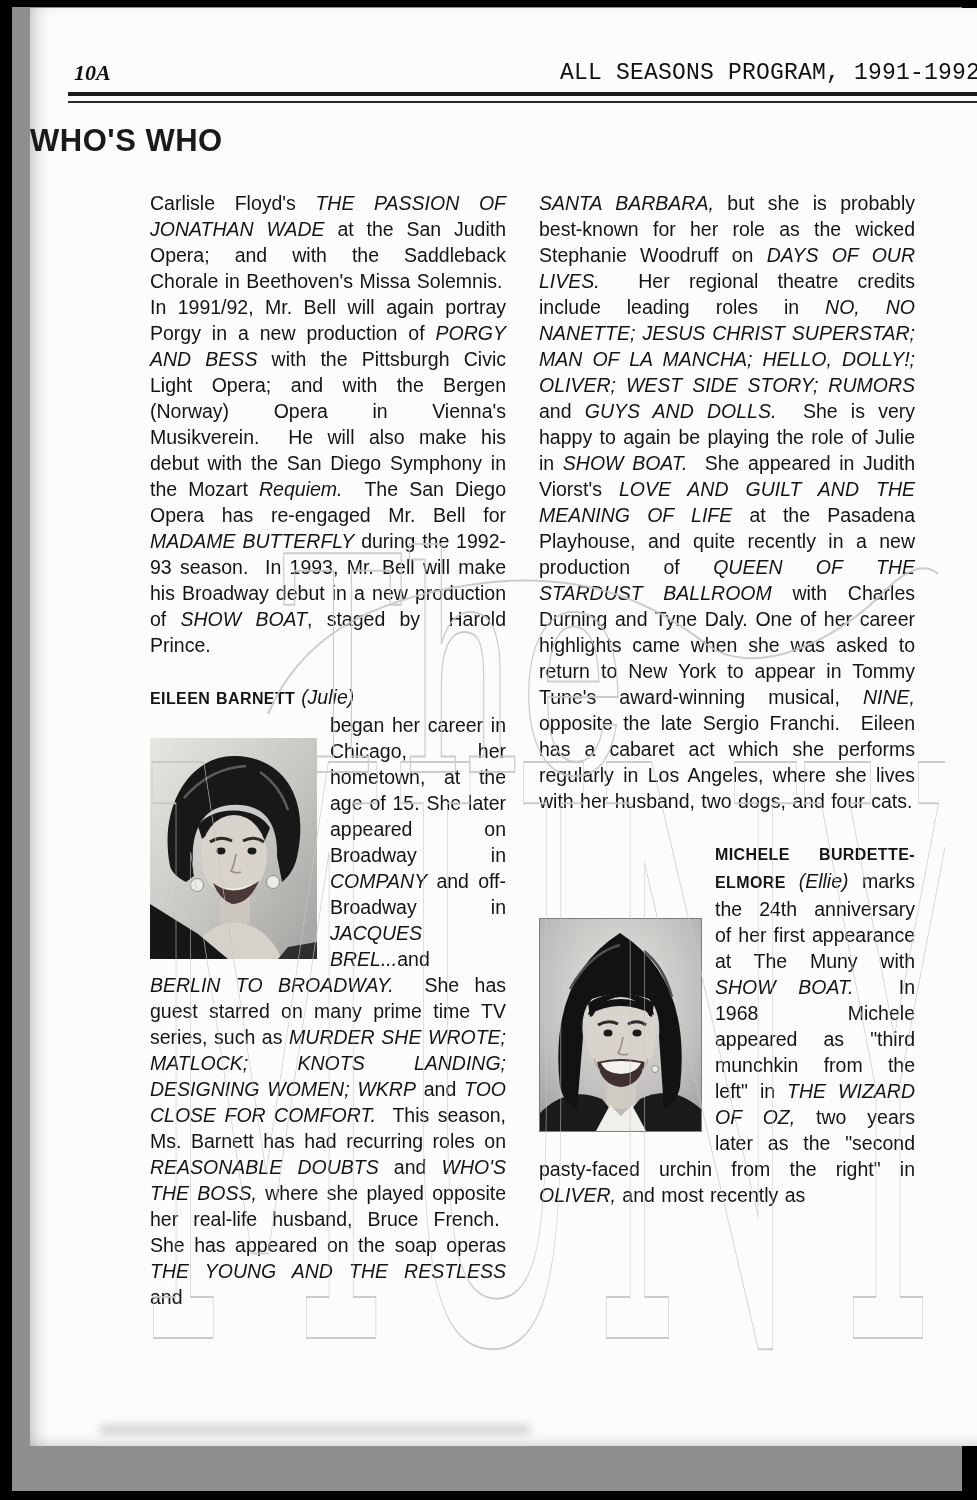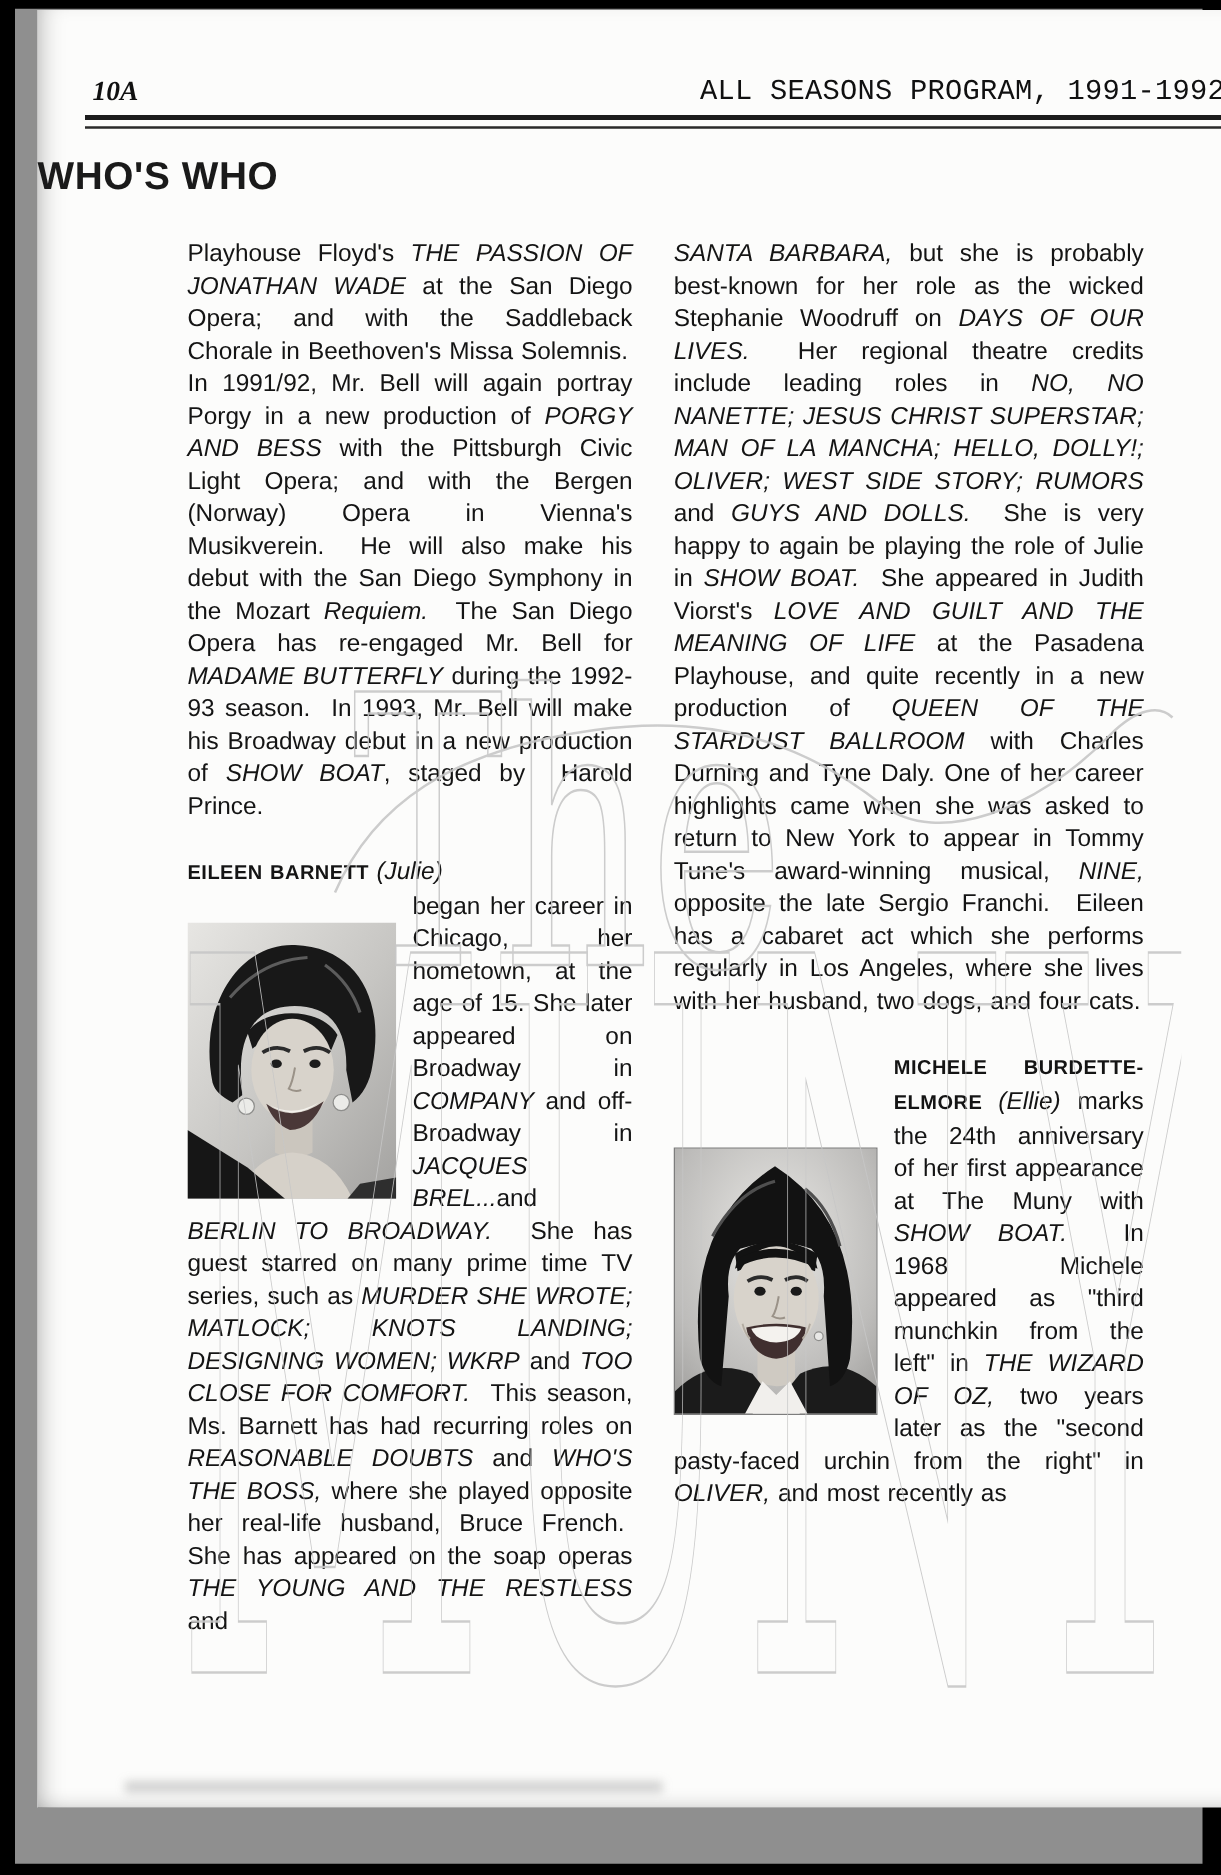--- a/index.html
+++ b/index.html
@@ -61,21 +61,21 @@
   <div class="page">
 
     <div class="hdr-left">10A</div>
     <div class="hdr-right">ALL SEASONS PROGRAM, 1991-1992</div>
     <div class="rule-thick"></div>
     <div class="rule-thin"></div>
 
     <div class="page-title">WHO'S WHO</div>
 
     <div class="col col-left" id="col-left">
-        <p class="para"><span>Playhouse Floyd's </span><span class="r-i">THE PASSION OF JONATHAN WADE</span><span> at the San Diego Opera; and with the Saddleback Chorale in Beethoven's Missa Solemnis.</span></p>
+        <p class="para"><span>Carlisle Floyd's </span><span class="r-i">THE PASSION OF JONATHAN WADE</span><span> at the San Judith Opera; and with the Saddleback Chorale in Beethoven's Missa Solemnis.</span></p>
         <p class="para"><span>In 1991/92, Mr. Bell will again portray Porgy in a new production of </span><span class="r-i">PORGY AND BESS</span><span> with the Pittsburgh Civic Light Opera; and with the Bergen (Norway) Opera in Vienna's Musikverein.&nbsp; He will also make his debut with the San Diego Symphony in the Mozart </span><span class="r-i">Requiem.</span><span>&nbsp; The San Diego Opera has re-engaged Mr. Bell for </span><span class="r-i">MADAME BUTTERFLY</span><span> during the 1992-93 season.&nbsp; In 1993, Mr. Bell will make his Broadway debut in a new production of </span><span class="r-i">SHOW BOAT</span><span>, staged by&nbsp; Harold Prince.</span></p>
         <p class="para gap"><span class="r-b">EILEEN BARNETT </span><span class="r-i">(Julie)</span></p>
         <p class="para"><span class="photo-float photo-eileen">
   <svg viewBox="0 0 167 221" preserveAspectRatio="none">
     <defs>
       <linearGradient id="ebg" x1="0" y1="0" x2="1" y2="1">
         <stop offset="0" stop-color="#e7e6e3"></stop>
                   <stop offset=".55" stop-color="#c6c5c2"></stop>
                   <stop offset="1" stop-color="#a3a2a0"></stop>
       </linearGradient>

